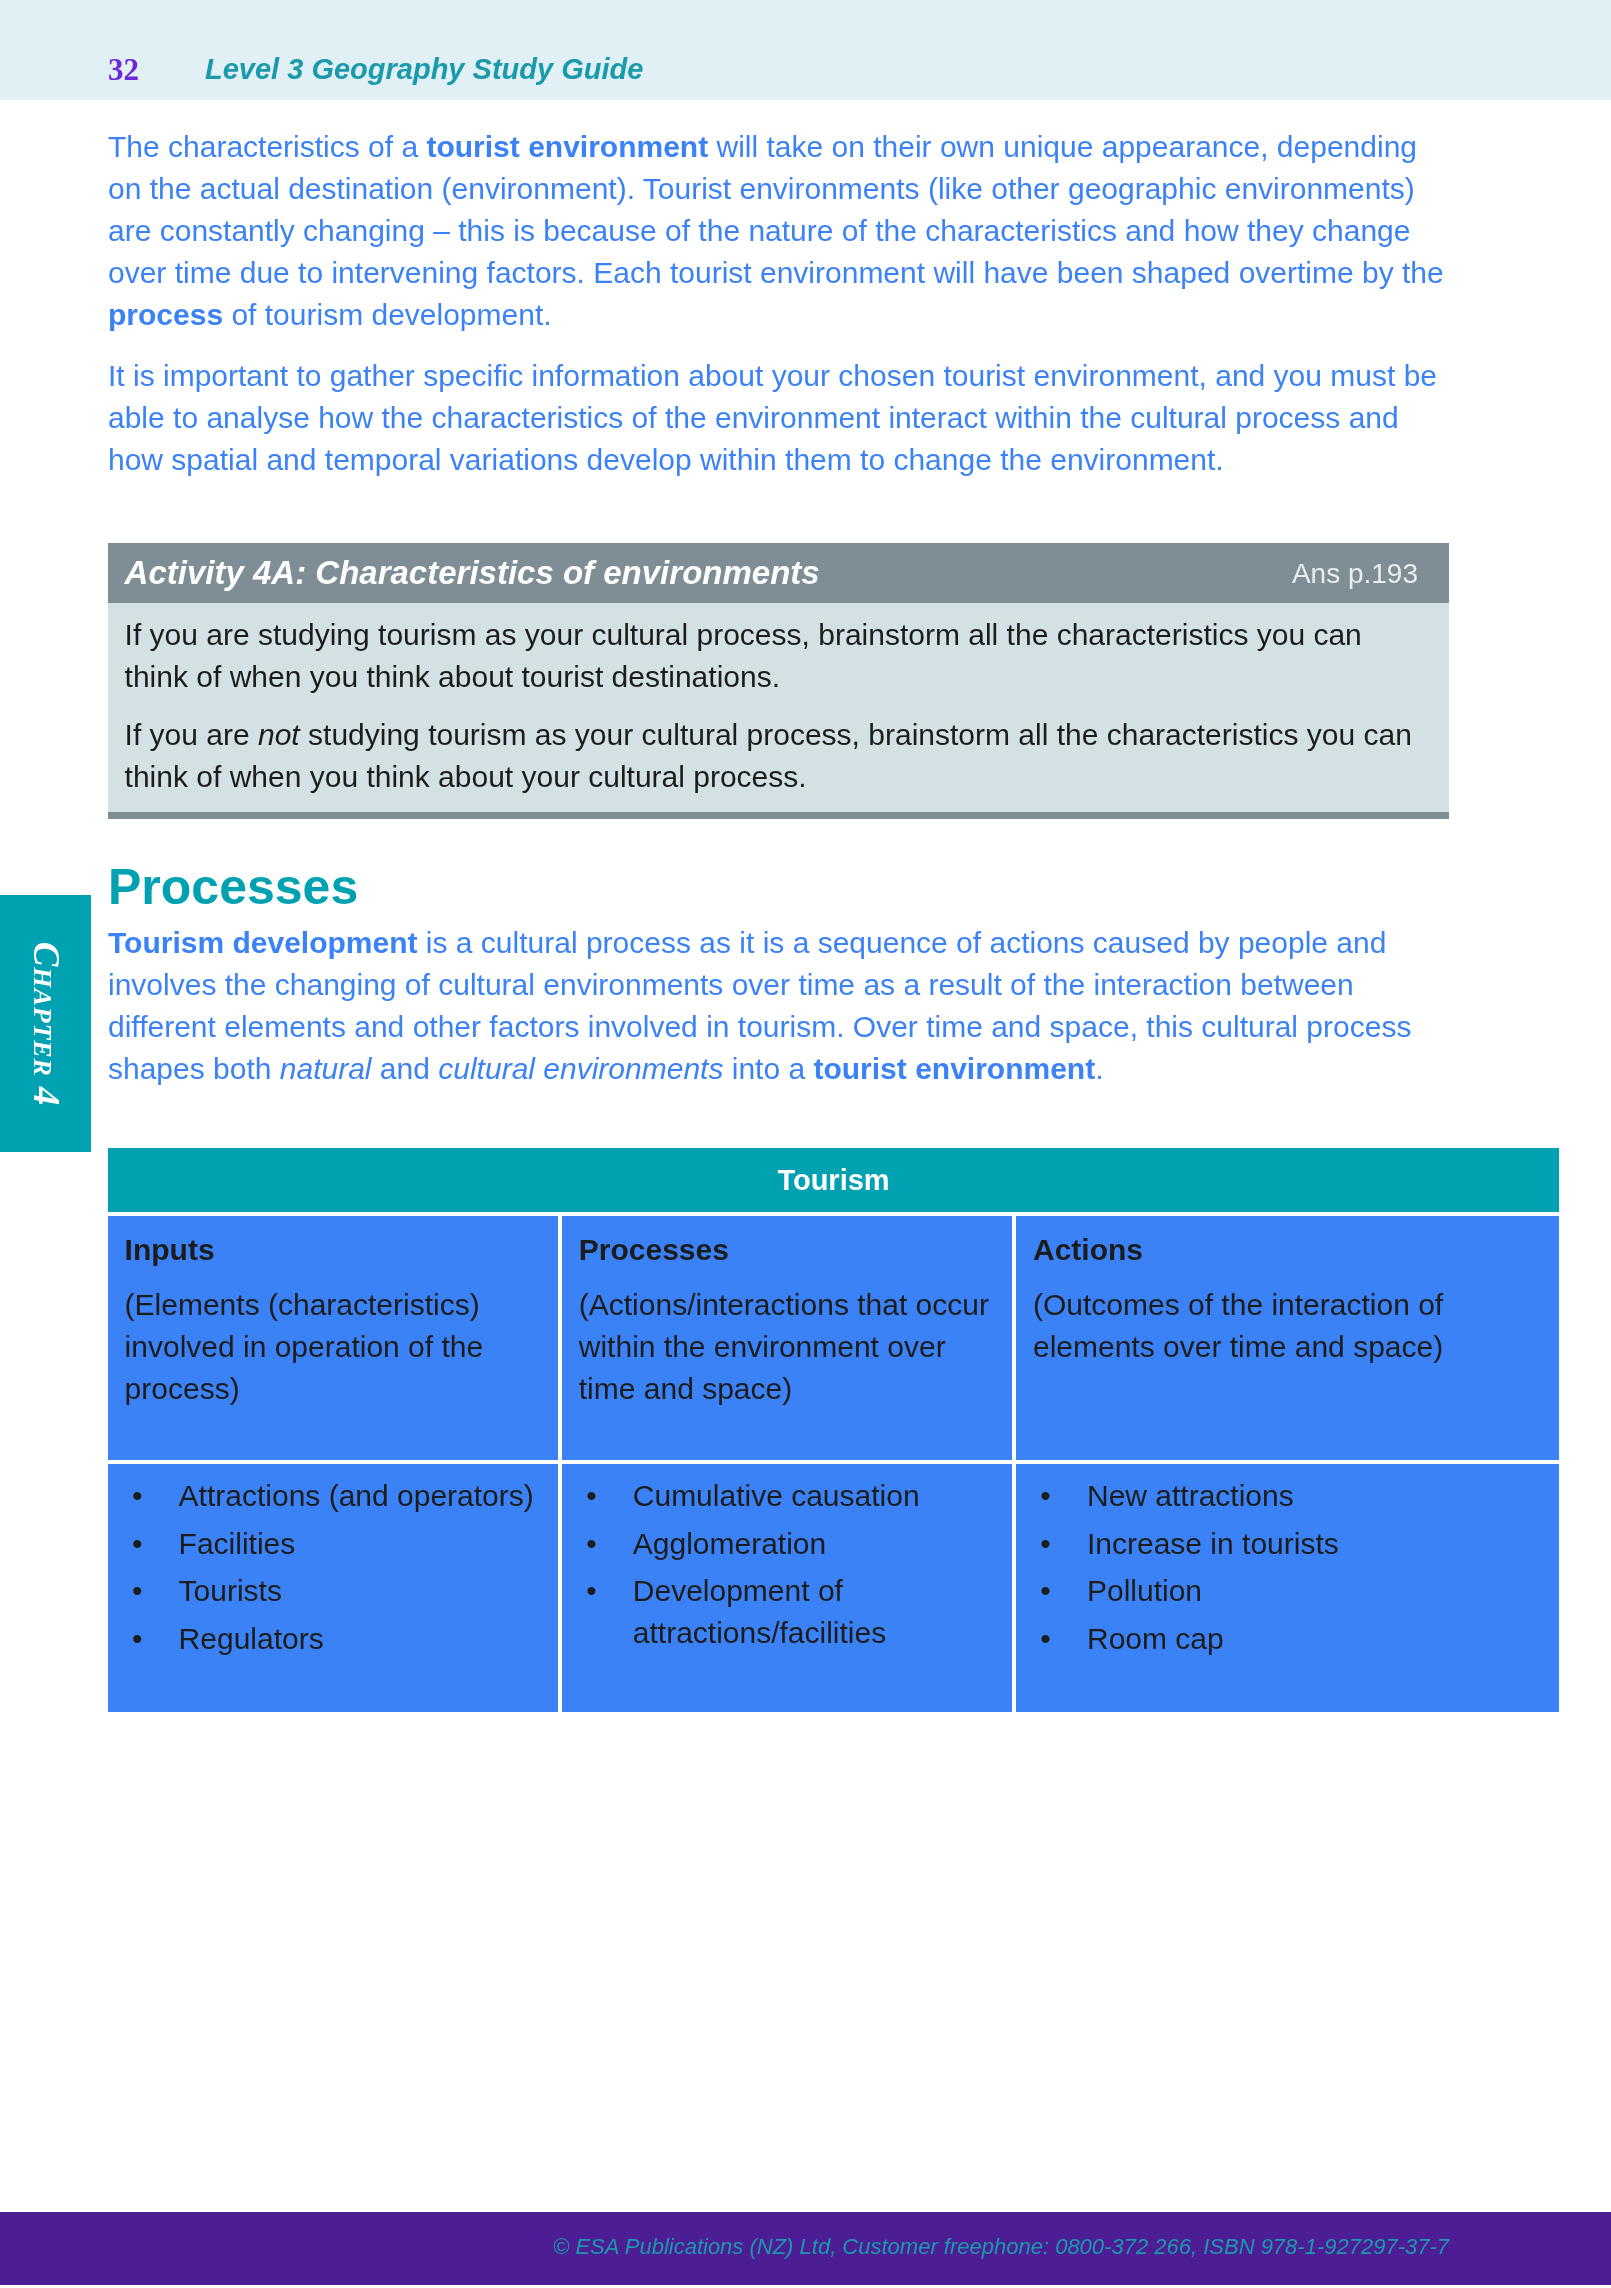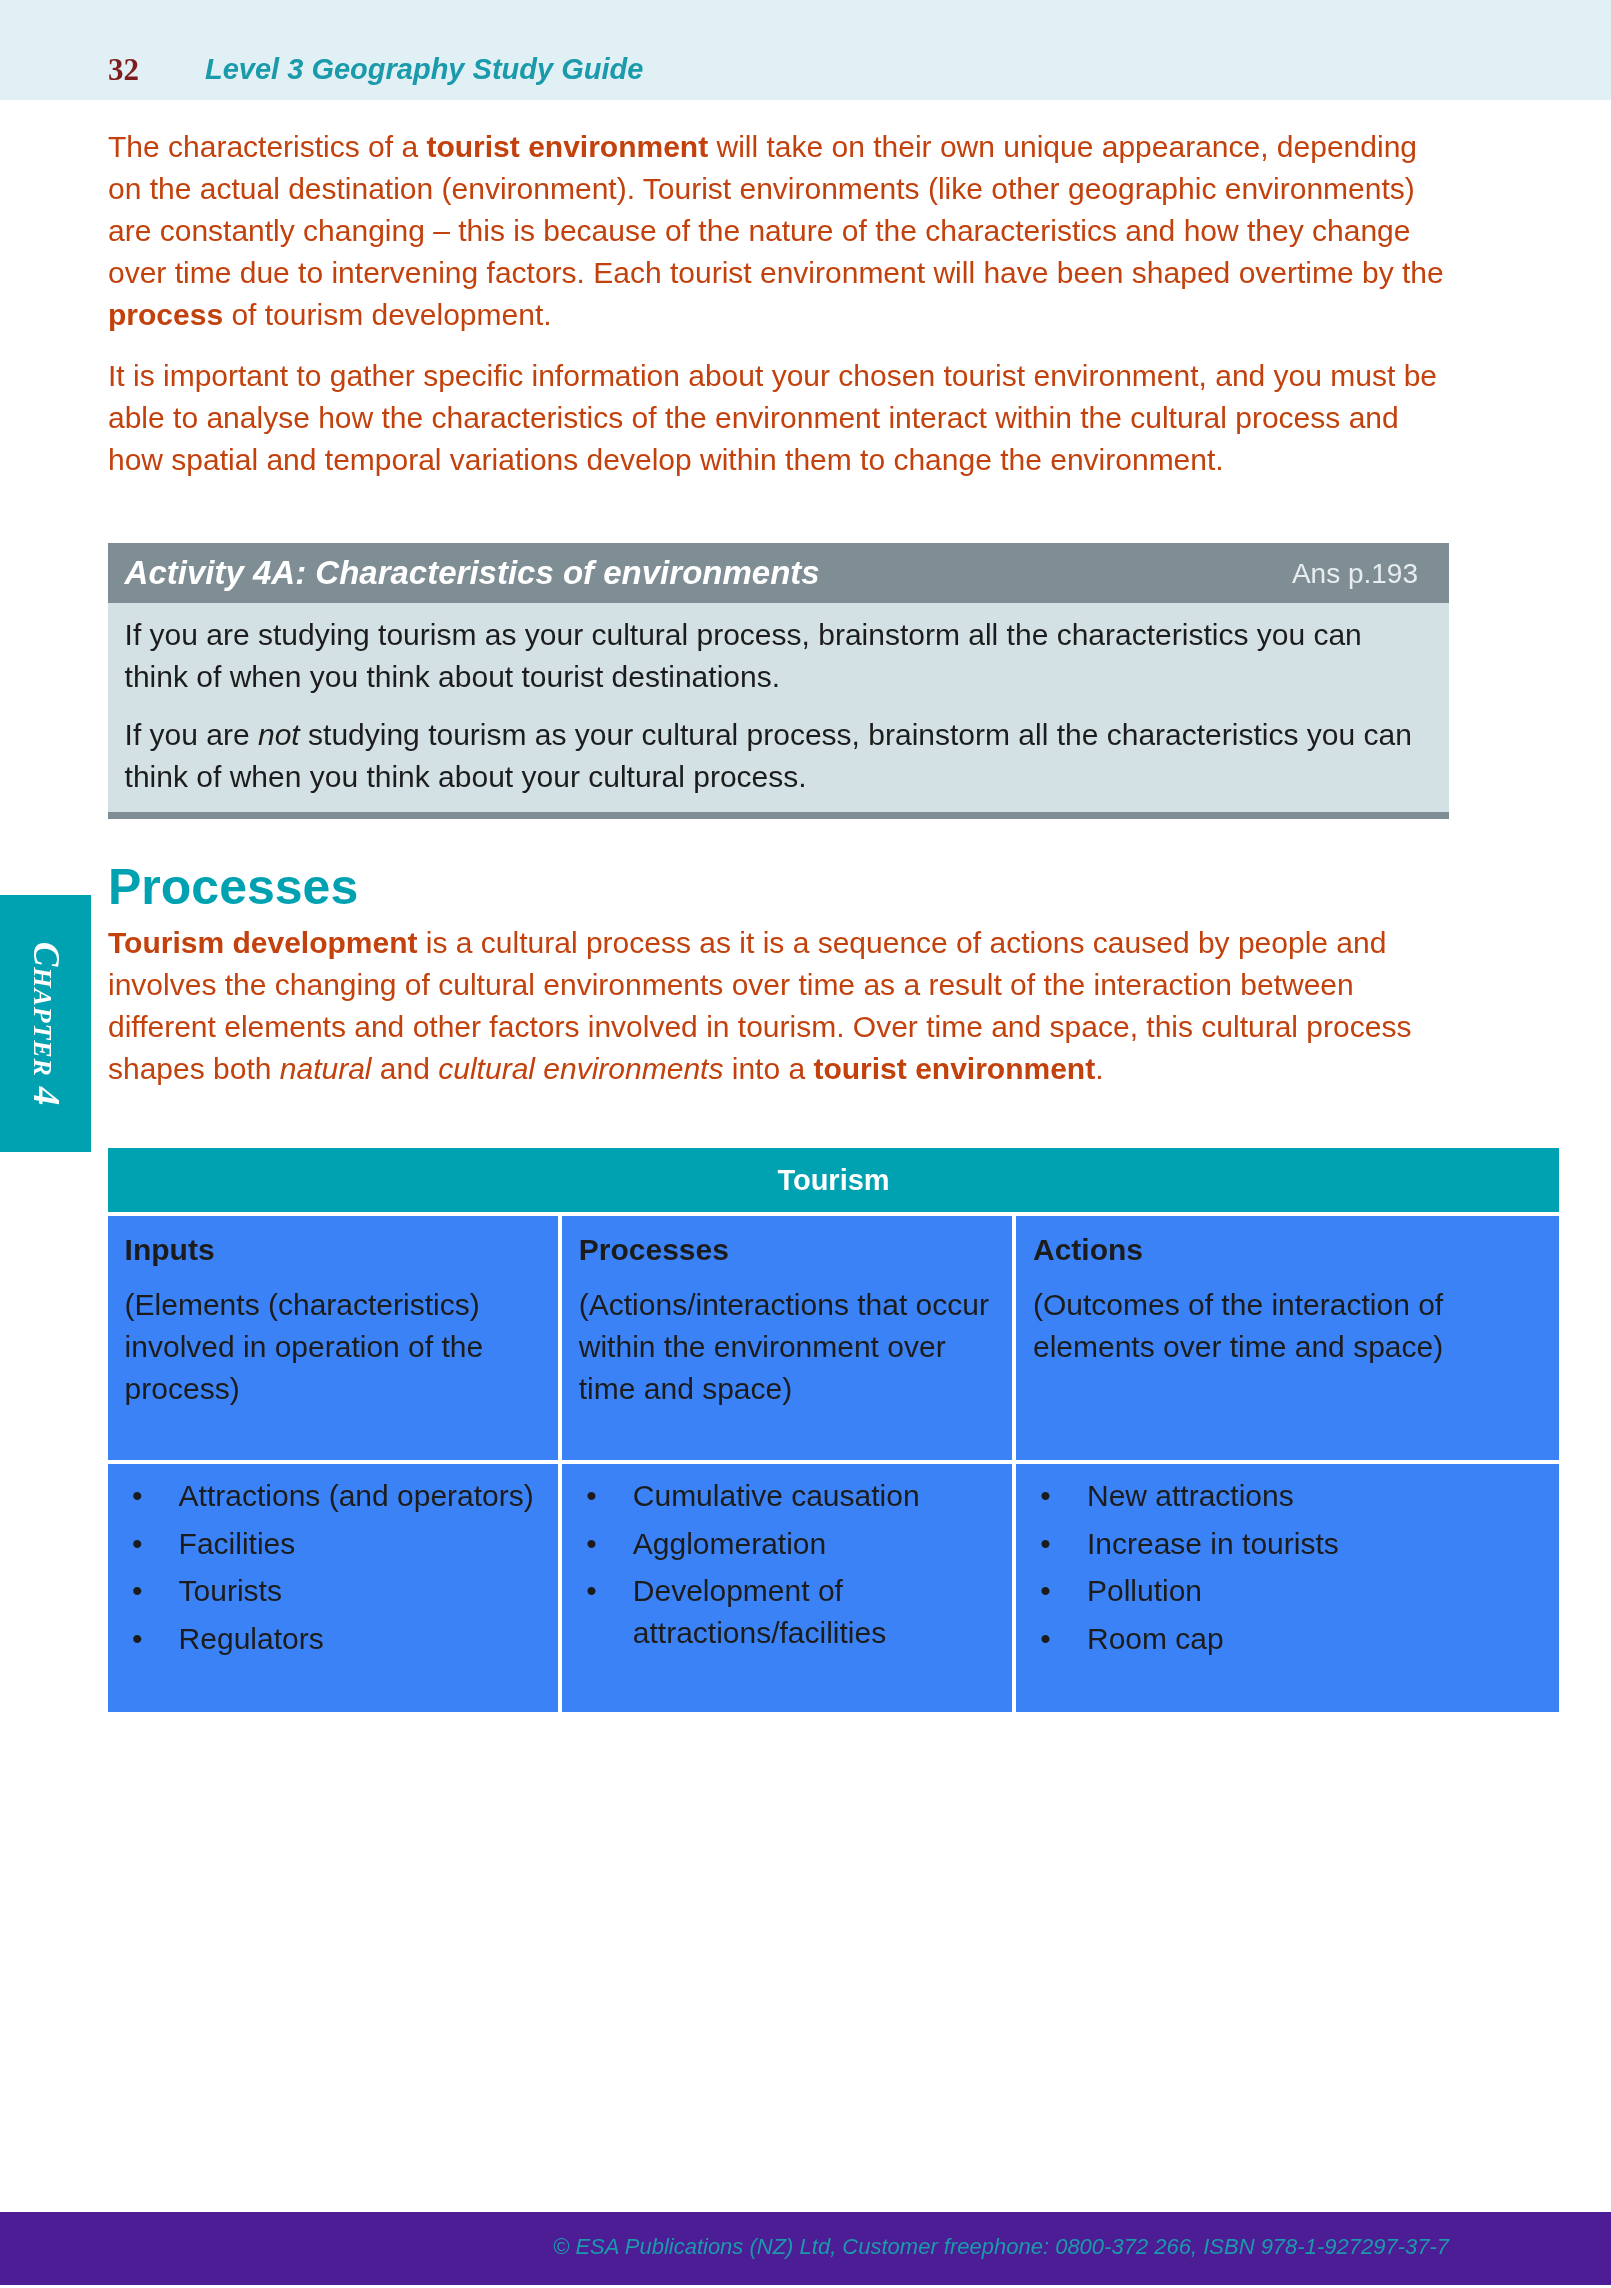--- a/index.html
+++ b/index.html
@@ -5,29 +5,29 @@
   html, body { margin: 0; padding: 0; }
   body {
     width: 1611px; height: 2289px; position: relative; background: #ffffff;
     font-family: "Liberation Sans", sans-serif; color: #1c1c1c; overflow: hidden;
   }
   .header-band {
     position: absolute; left: 0; top: 0; width: 1611px; height: 100px; background: #e0f0f5;
   }
   .page-number {
     position: absolute; left: 108px; top: 54px; font-family: "Liberation Serif", serif;
-    font-weight: bold; font-size: 31px; color: #7f1d1d; line-height: 1;
+    font-weight: bold; font-size: 31px; color: #6d28d9; line-height: 1;
   }
   .running-title {
     position: absolute; left: 205px; top: 55px; font-style: italic; font-weight: bold;
     font-size: 29px; color: #1a9aaa; line-height: 1;
   }
   .body-text {
     position: absolute; left: 108px; width: 1347px; font-size: 30px; line-height: 42px;
-    color: #c2410c; margin: 0;
+    color: #3b82f6; margin: 0;
   }
   .body-text b { font-weight: bold; }
   .body-text i { font-style: italic; }
 
   .activity {
     position: absolute; left: 108px; top: 543px; width: 1341px; height: 276px;
     background: #d3e1e5; box-sizing: border-box; border-bottom: 7.4px solid #7f8e94;
   }
   .activity-header {
     height: 60px; background: #7f8e94; position: relative;

